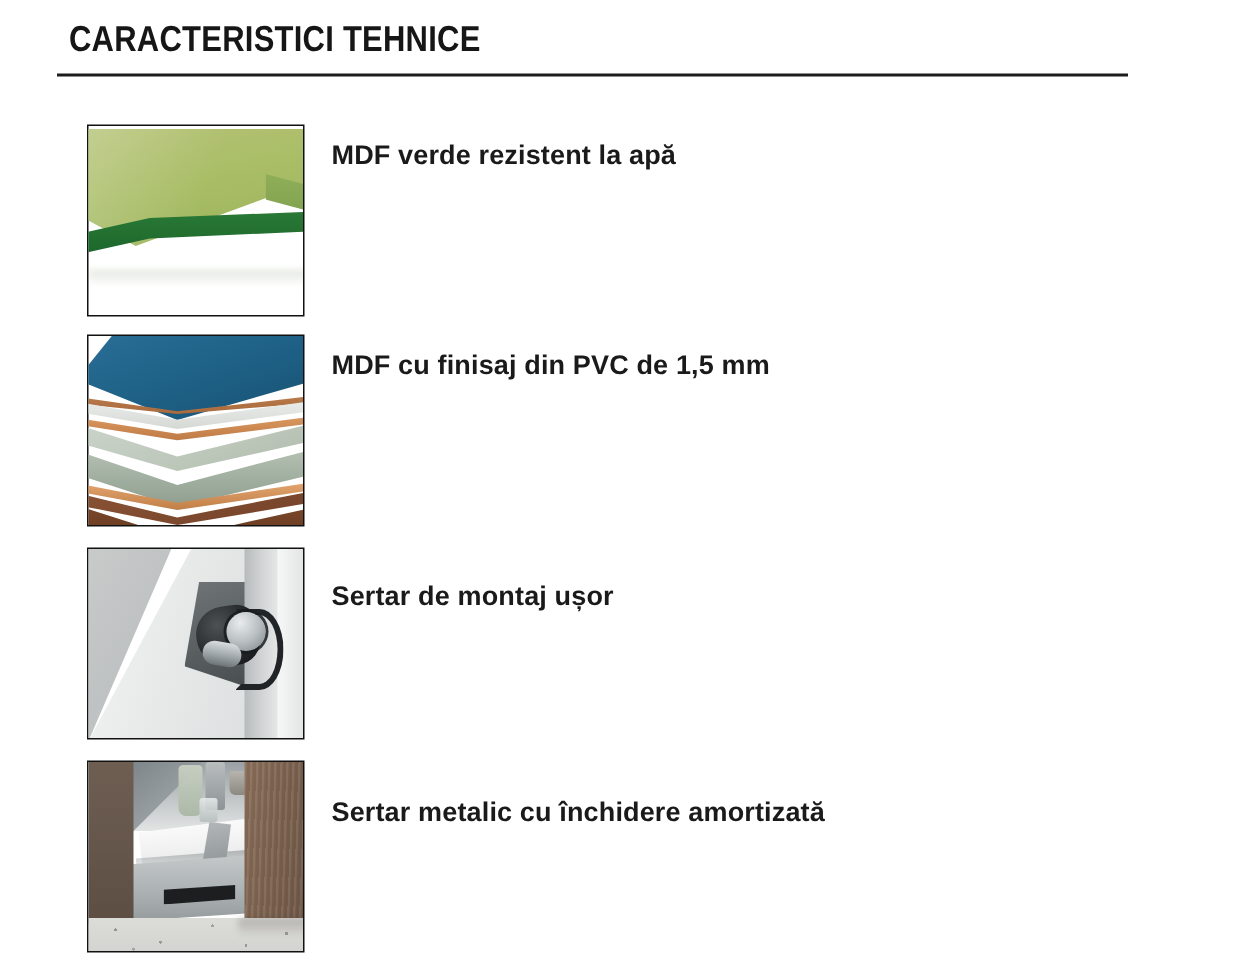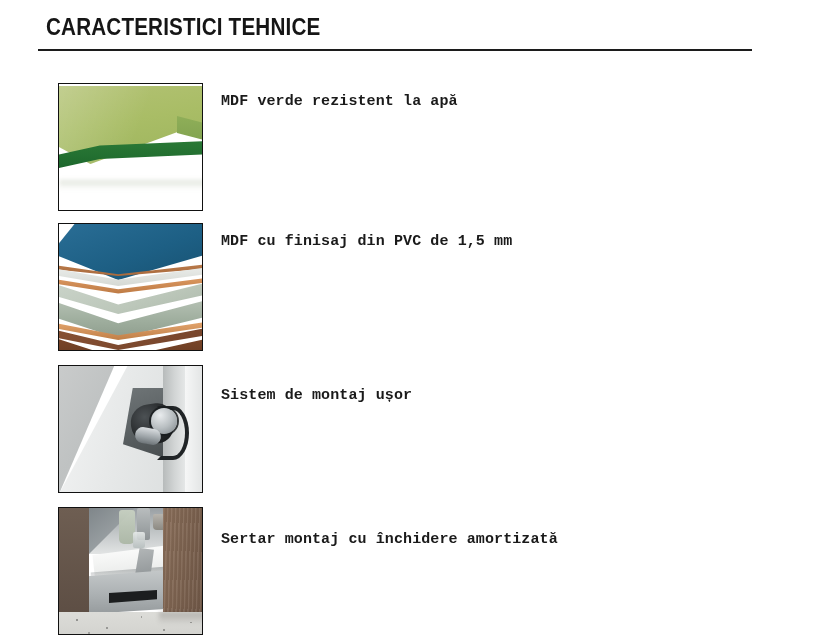--- a/index.html
+++ b/index.html
@@ -59,23 +59,23 @@
     width: 145px;
     height: 128px;
     border: 1px solid #111111;
     background: #ffffff;
     overflow: hidden;
     box-sizing: border-box;
   }
   .feature-label {
     position: absolute;
     left: 221px;
-    font-family: Liberation Mono, monospace;
+    font-family: Liberation Sans, sans-serif;
     font-weight: bold;
-    font-size: 15px;
+    font-size: 18px;
     color: #1a1a1a;
     white-space: nowrap;
     letter-spacing: 0.1px;
   }
 
   
   .art { position: absolute; inset: 0; }
   .mdf-green-top {
     position: absolute;
     left: -6px; top: 2px;
@@ -347,21 +347,21 @@
       <div class="mnt-panel-face"></div>
       <div class="mnt-recess"></div>
       <div class="mnt-right-edge"></div>
       <div class="mnt-right-edge2"></div>
       <div class="mnt-hw-body"></div>
       <div class="mnt-hw-hook"></div>
       <div class="mnt-hw-cam"></div>
       <div class="mnt-hw-pin"></div>
     </div>
   </div>
-  <div class="feature-label" style="top:22px;">Sistem de montaj ușor</div>
+  <div class="feature-label" style="top:22px;">Sertar de montaj ușor</div>
 </div>
 
 <div class="feature-row" style="top:507px;height:128px;">
   <div class="thumb">
     <div class="art">
       <div class="dr-interior"></div>
       <div class="dr-back-diag"></div>
       <div class="dr-bottle1"></div>
       <div class="dr-bottle2"></div>
       <div class="dr-cup"></div>
@@ -372,14 +372,14 @@
       <div class="dr-box-front"></div>
       <div class="dr-box-slot"></div>
       <div class="dr-wall"></div>
       <div class="dr-cabinet-right"></div>
       <div class="dr-cabinet-right-grain"></div>
       <div class="dr-floor"></div>
       <div class="dr-floor-speck"></div>
       <div class="dr-leg-shadow"></div>
     </div>
   </div>
-  <div class="feature-label" style="top:24px;">Sertar montaj cu închidere amortizată</div>
+  <div class="feature-label" style="top:24px;">Sertar metalic cu închidere amortizată</div>
 </div>
 
 </body></html>

